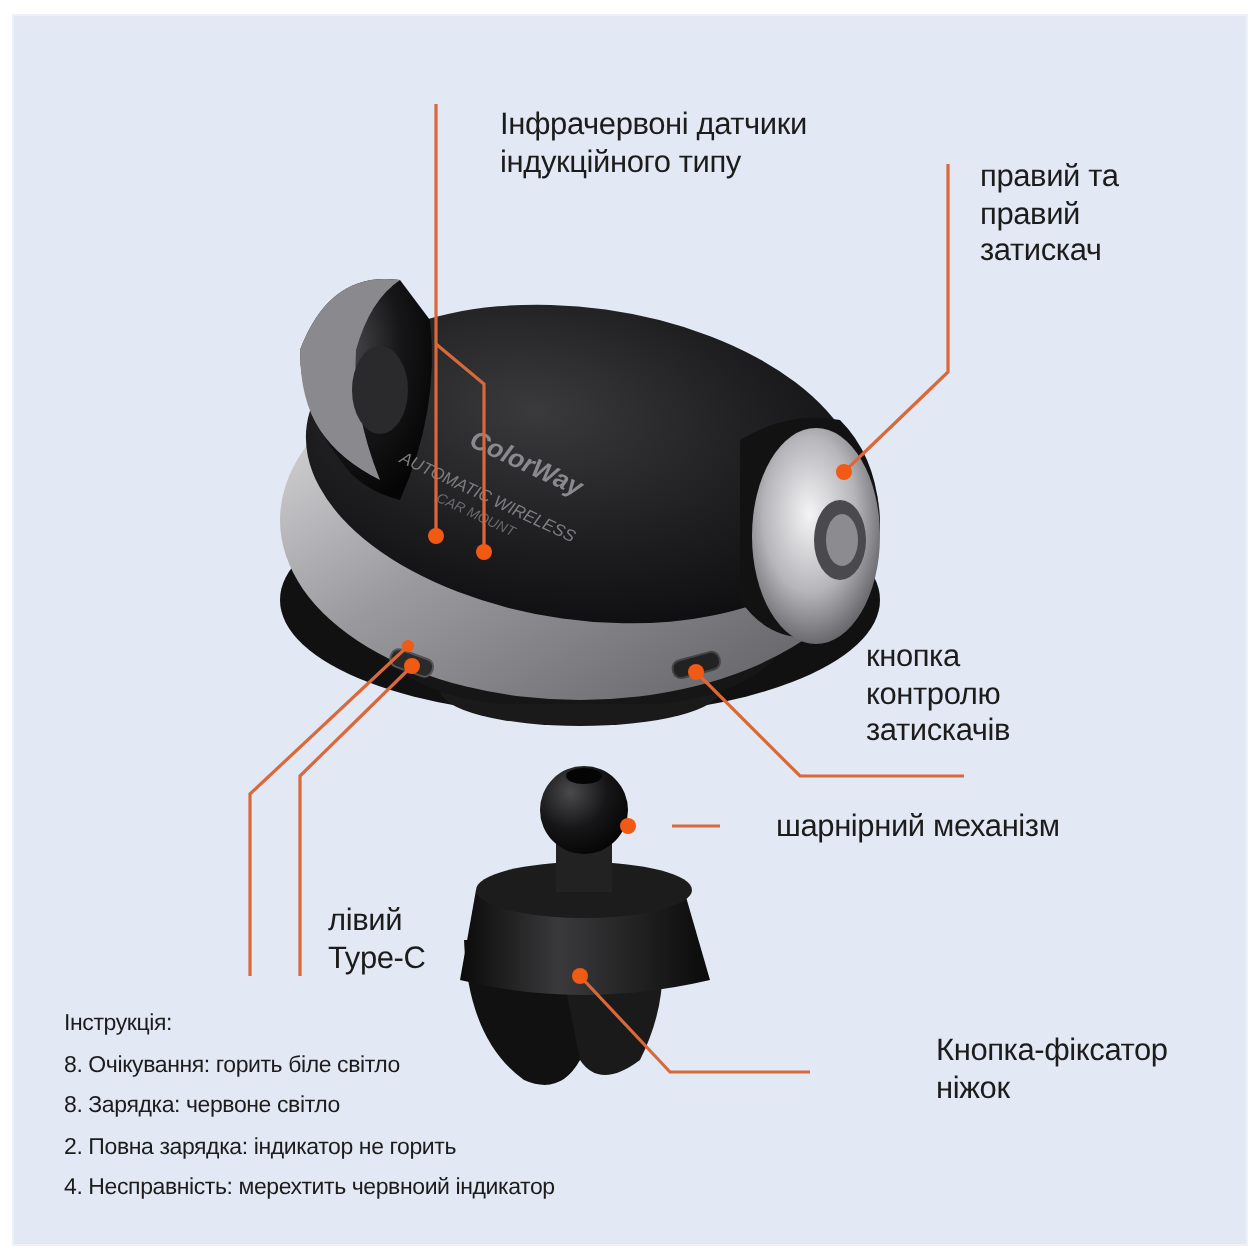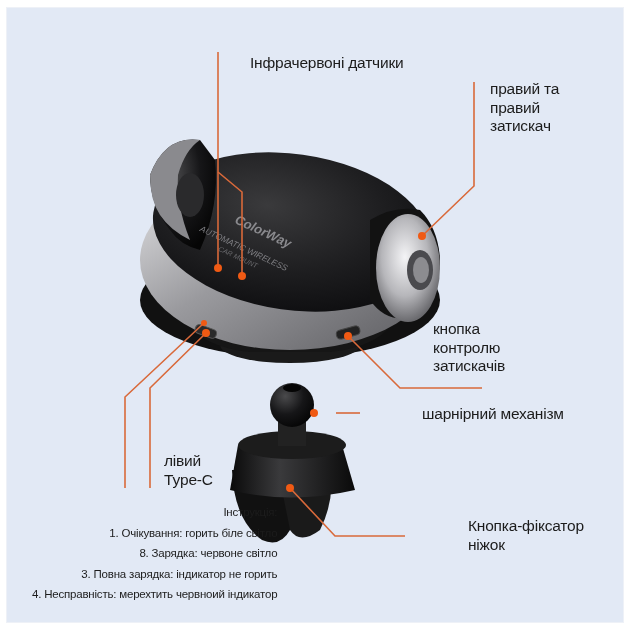--- a/index.html
+++ b/index.html
@@ -1,19 +1,19 @@
 <!DOCTYPE html>
 <html><head>
   <meta charset="utf-8">
   <style>
     html, body { margin:0; padding:0; background:#ffffff; }
     body { width:630px; height:630px; position:relative; overflow:hidden; font-family:"Liberation Sans", "DejaVu Sans", sans-serif; }
     .panel { position:absolute; left:6px; top:7px; width:512px; height:616px; width:618px; background:#e2e9f5; border:1px solid #eef1f7; box-sizing:border-box; }
     .label { position:absolute; color:#1c1c1c; font-size:15.5px; line-height:18.5px; letter-spacing:-0.2px; }
-    .instr { position:absolute; left:32px; top:502px; color:#1c1c1c; font-size:11.5px; line-height:20.5px; letter-spacing:-0.2px;text-align:right; }
+    .instr { position:absolute; left:32px; top:502px; color:#1c1c1c; font-size:11.5px; line-height:20.5px; letter-spacing:-0.2px; }
     .instr div { white-space:nowrap; }
     svg.art { position:absolute; left:0; top:0; }
   </style>
 </head>
 <body>
 
 <div class="panel"></div>
 
 <svg class="art" width="630" height="630" viewBox="0 0 630 630">
   <defs>
@@ -102,47 +102,48 @@
     <circle cx="348" cy="336" r="4"></circle>
     <circle cx="204" cy="323" r="3"></circle>
     <circle cx="206" cy="333" r="4"></circle>
     <circle cx="314" cy="413" r="4"></circle>
     <circle cx="290" cy="488" r="4"></circle>
   </g>
 </svg>
 
 <div class="label" style="left:214px; top:54px;margin-left:36px;">
   <div>Інфрачервоні датчики</div>
+  <div>індукційного типу</div>
 </div>
 
 <div class="label" style="left:490px; top:80px;">
   <div>правий та</div>
   <div>правий</div>
   <div>затискач</div>
 </div>
 
 <div class="label" style="left:433px; top:320px;">
   <div>кнопка</div>
   <div>контролю</div>
   <div>затискачів</div>
 </div>
 
-<div class="label" style="left:388px; top:405px;margin-left:34px;">
+<div class="label" style="left:388px; top:405px;">
   <div>шарнірний механізм</div>
 </div>
 
 <div class="label" style="left:164px; top:452px;">
   <div>лівий</div>
   <div>Type-C</div>
 </div>
 
 <div class="label" style="left:424px; top:517px;margin-left:44px;">
   <div>Кнопка-фіксатор</div>
   <div>ніжок</div>
 </div>
 
 <div class="instr">
   <div>Інструкція:</div>
-  <div>1. Очікування: горить біле світло</div>
+  <div>8. Очікування: горить біле світло</div>
   <div>8. Зарядка: червоне світло</div>
-  <div>3. Повна зарядка: індикатор не горить</div>
+  <div>2. Повна зарядка: індикатор не горить</div>
   <div>4. Несправність: мерехтить червноий індикатор</div>
 </div>
 
 </body></html>

